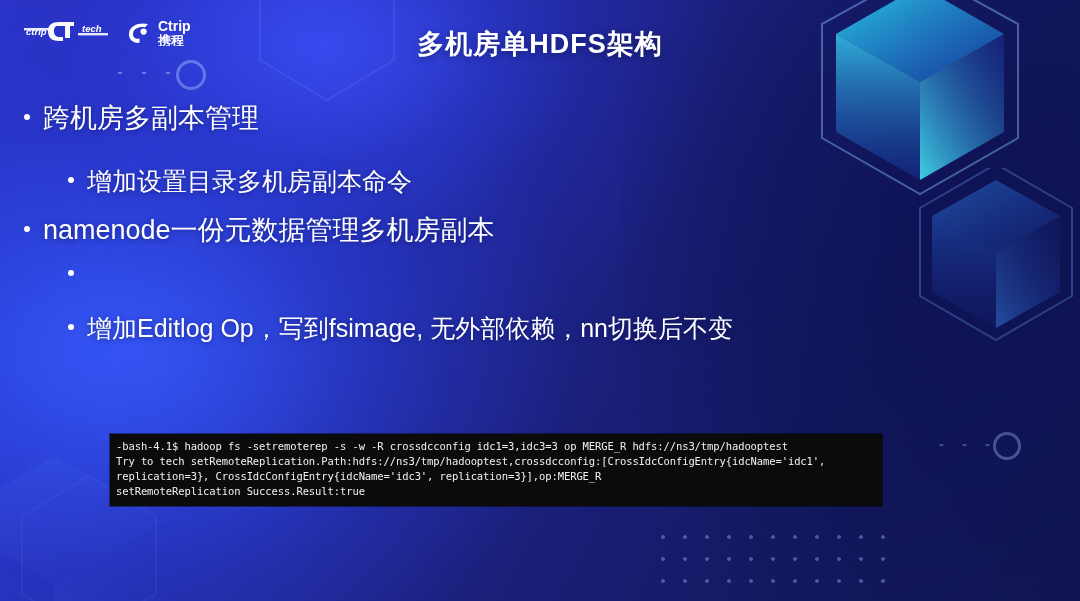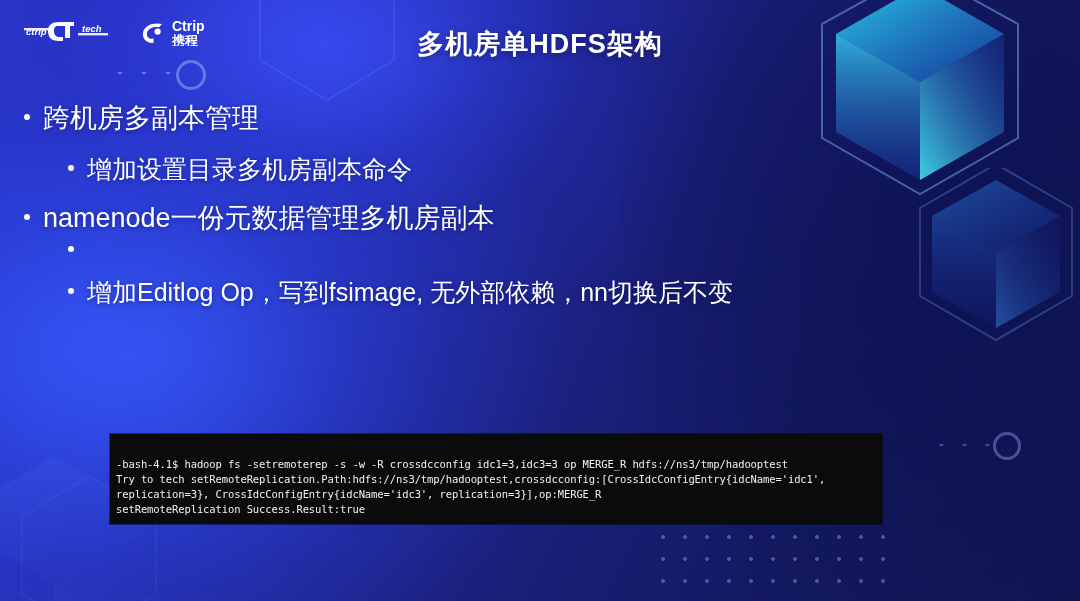--- a/index.html
+++ b/index.html
@@ -67,21 +67,21 @@
   .ring-topleft { left: 176px; top: 60px; width: 24px; height: 24px; }
   .ring-midright { left: 993px; top: 432px; width: 22px; height: 22px;
     border-color: rgba(155,175,250,0.40); }
 
   
   .logos {
     position: absolute;
     left: 22px; top: 18px;
     display: flex;
     align-items: center;
-    gap: 30px;
+    gap: 16px;
   }
   .logo-ctriptech { display: block; }
   .logo-ctrip { display: flex; align-items: center; gap: 7px; }
 
   
   .title {
     position: absolute;
     left: 0; right: 0; top: 26px;
     text-align: center;
     color: #ffffff;
@@ -106,30 +106,30 @@
     text-align: right;
   }
   .bullet .dot {
     flex: 0 0 auto;
     display: inline-block;
     border-radius: 50%;
     background: #ffffff;
   }
   .lvl1 { font-size: 27px; margin-top: 14px; padding-left: 2px; }
   .lvl1 .dot { width: 6px; height: 6px; margin-right: 13px; transform: translateY(-7px); }
-  .lvl2 { font-size: 25px; margin-top: 17px; padding-left: 46px; }
+  .lvl2 { font-size: 25px; margin-top: 29px; padding-left: 46px; }
   .lvl2 .dot { width: 6px; height: 6px; margin-right: 13px; transform: translateY(-7px); }
 
   
   .terminal {
     position: absolute;
     left: 110px; top: 434px;
     width: 772px;
     background: #0b0b0b;
-    padding: 23px 6px 7px 6px;
+    padding: 5px 6px 7px 6px;
     box-sizing: border-box;
     box-shadow: 0 0 0 1px rgba(0,0,0,0.45);
   }
   .terminal .line {
     color: #f2f2f2;
     font-family: "DejaVu Sans Mono", "Liberation Mono", monospace;
     font-size: 10.5px;
     line-height: 15px;
     white-space: pre;
     letter-spacing: -0.1px;

